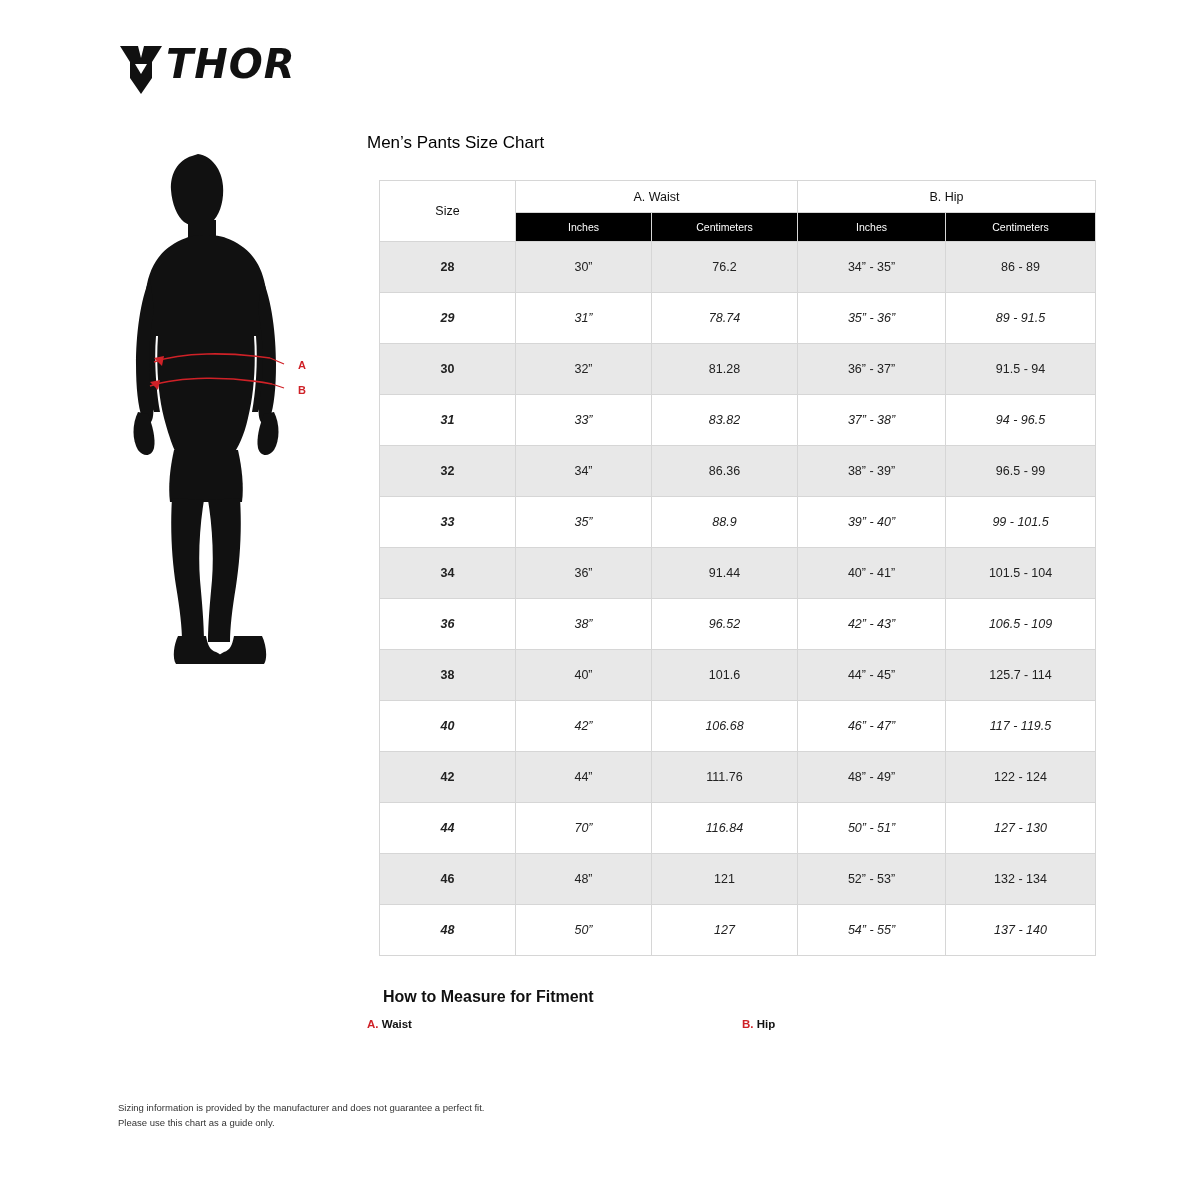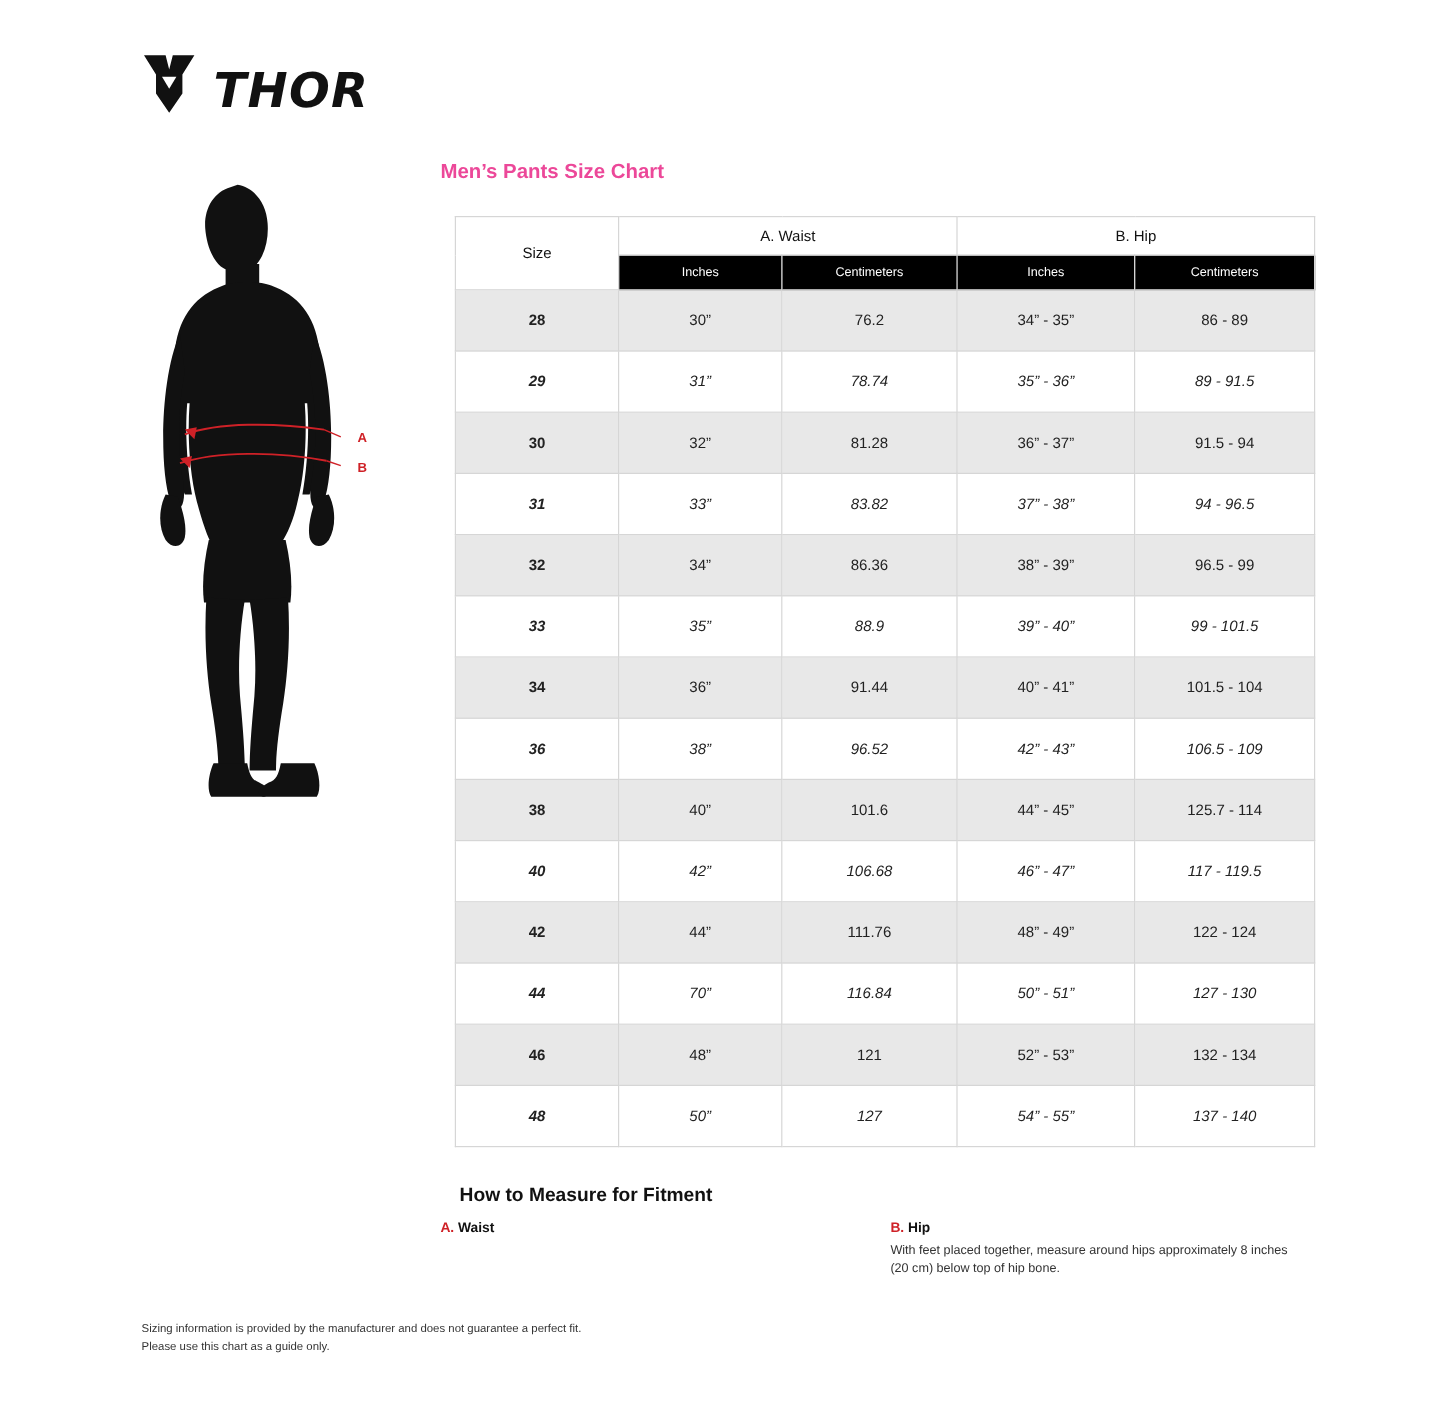--- a/index.html
+++ b/index.html
@@ -16,22 +16,22 @@
     overflow: hidden;
     background: #fff;
   }
 
   
   .logo-wrap {
     position: absolute;
     left: 118px;
     top: 44px;
     display: flex;
-    align-items: flex-end;
-    gap: 14px;
+    align-items: flex-start;
+    gap: 2px;
   }
   .logo-mark { width: 46px; height: 52px; display: block; }
   .logo-text {
     font-family: "DejaVu Sans", sans-serif;
     font-size: 40px;
     font-weight: 700;
     font-style: italic;
     letter-spacing: 1px;
     color: #111;
     line-height: 1;
@@ -55,22 +55,22 @@
   }
   .cal-a { left: 178px; top: 209px; }
   .cal-b { left: 178px; top: 234px; }
 
   
   .chart-title {
     position: absolute;
     left: 367px;
     top: 133px;
     font-size: 17px;
-    font-weight: 700;
-    color: #ec4899;
+    font-weight: 400;
+    color: #000000;
   }
 
   
   .table-wrap {
     position: absolute;
     left: 367px;
     top: 180px;
     width: 716px;
     margin-left: 12px;
   }
@@ -368,21 +368,20 @@
         <div class="howto-head">
           <span class="marker">A.</span>
           <span>Waist</span>
         </div>
       </div>
       <div class="howto-col second">
         <div class="howto-head">
           <span class="marker">B.</span>
           <span>Hip</span>
         </div>
-        <div class="howto-body">With feet placed together, measure around hips approximately 8 inches (20 cm) below top of hip bone.</div>
       </div>
     </div>
   </div>
 
   <div class="footer">
     <div>Sizing information is provided by the manufacturer and does not guarantee a perfect fit.</div>
     <div>Please use this chart as a guide only.</div>
   </div>
 
 </div>

